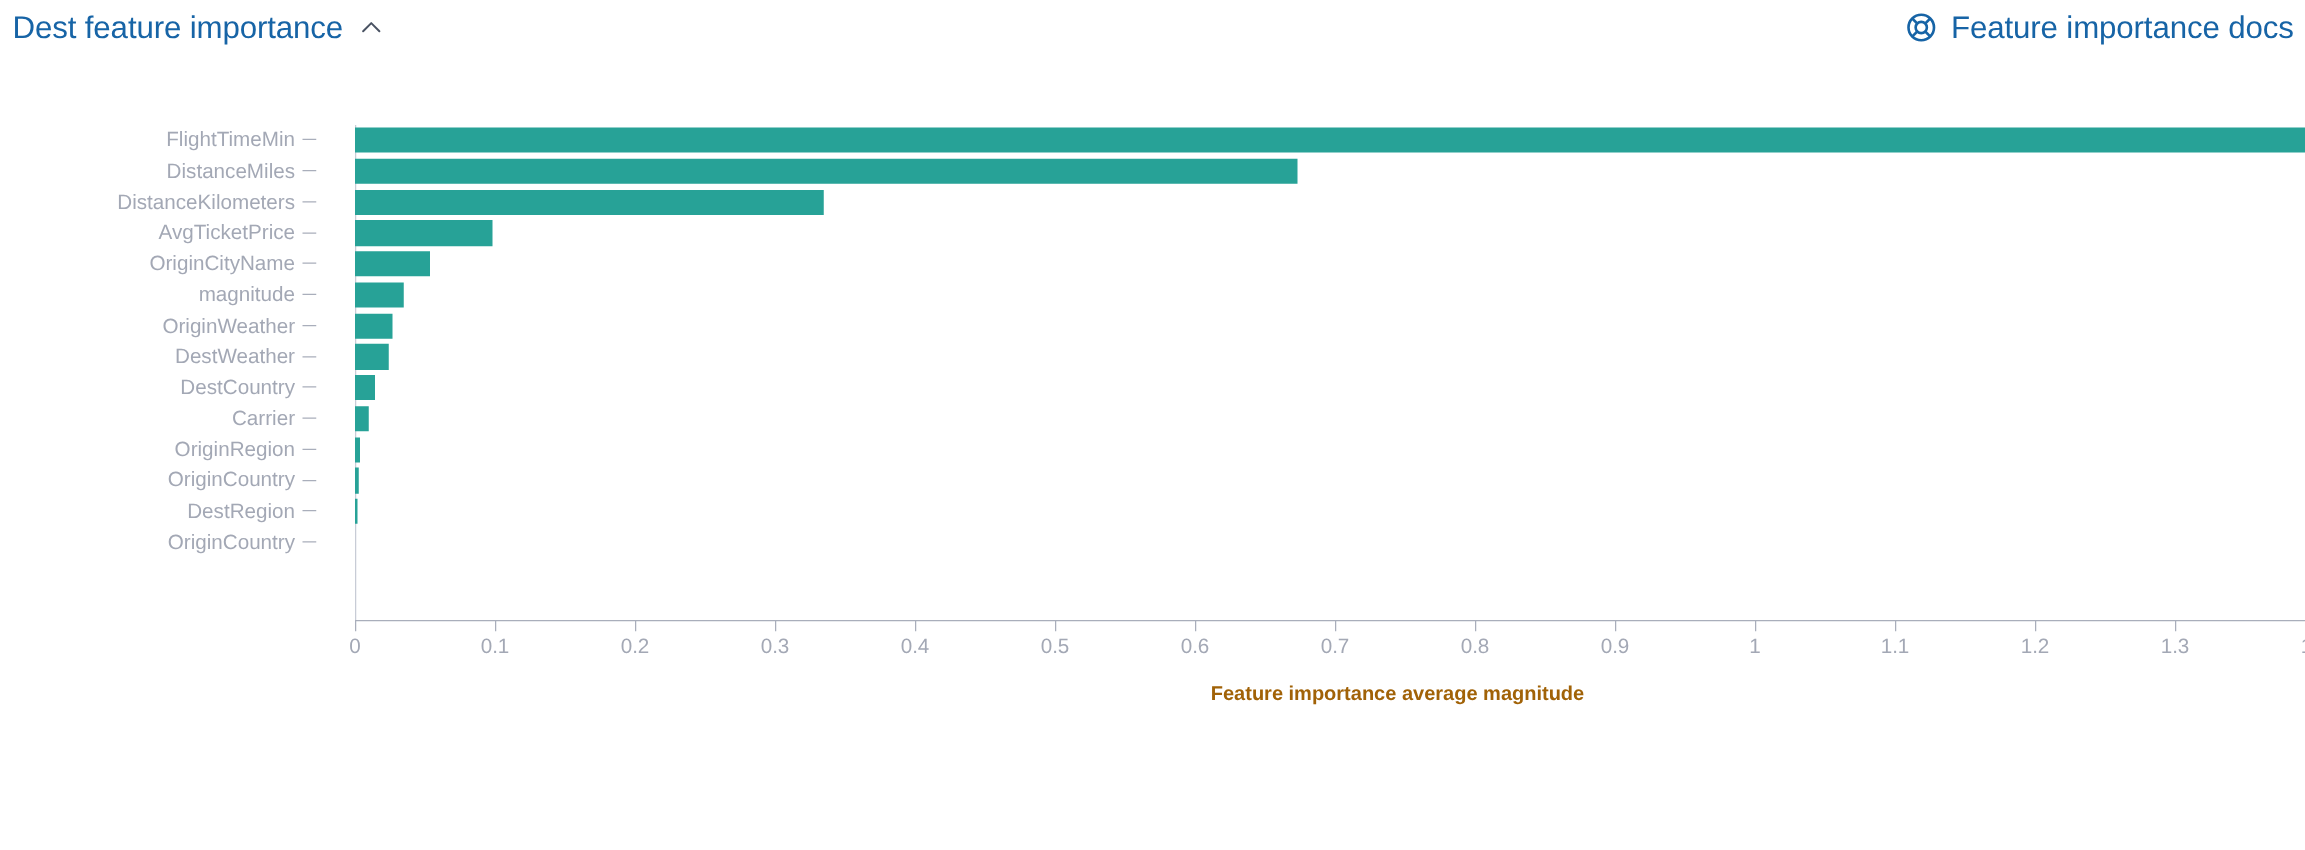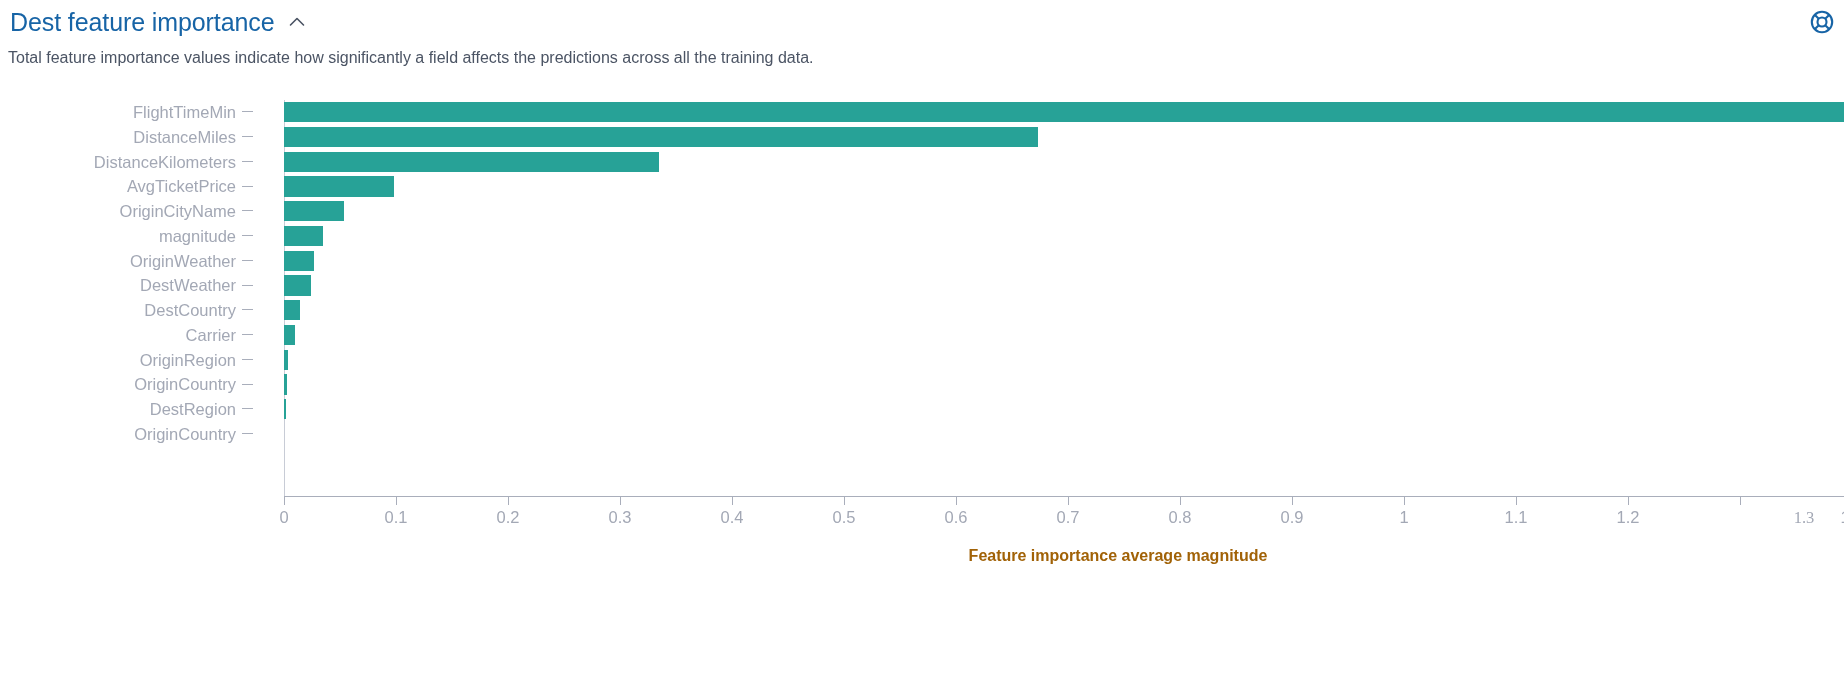--- a/index.html
+++ b/index.html
@@ -193,24 +193,24 @@
       <span class="help-icon">
         <svg width="26" height="26" viewBox="0 0 26 26" aria-hidden="true">
           <circle cx="13" cy="13" r="10.2" fill="none" stroke="#1764a6" stroke-width="2.1"></circle>
           <circle cx="13" cy="13" r="4.5" fill="none" stroke="#1764a6" stroke-width="2.1"></circle>
           <line x1="5.9" y1="5.9" x2="9.8" y2="9.8" stroke="#1764a6" stroke-width="2.1"></line>
           <line x1="20.1" y1="5.9" x2="16.2" y2="9.8" stroke="#1764a6" stroke-width="2.1"></line>
           <line x1="5.9" y1="20.1" x2="9.8" y2="16.2" stroke="#1764a6" stroke-width="2.1"></line>
           <line x1="20.1" y1="20.1" x2="16.2" y2="16.2" stroke="#1764a6" stroke-width="2.1"></line>
         </svg>
       </span>
+      <span class="docs-link-text">Feature importance docs</span>
     </div>
   </div>
 
-  <div class="subtitle">Total feature importance values indicate how significantly a field affects the predictions across all the training data.</div>
 
   <div class="chart-wrap">
     <div class="y-axis-line"></div>
     <div class="rows" id="rows">
         <div class="row">
           <span class="row-label">FlightTimeMin</span>
           <span class="tick-mark"></span>
           <span class="bar" style="width: 1579.2px; background: rgb(39, 162, 151);"></span>
         </div>
         <div class="row">
@@ -301,21 +301,21 @@
         <div class="x-tick-label" style="left: 1134px;">0.8</div>
         <div class="x-tick" style="left: 1246px;"></div>
         <div class="x-tick-label" style="left: 1246px;">0.9</div>
         <div class="x-tick" style="left: 1358px;"></div>
         <div class="x-tick-label" style="left: 1358px;">1</div>
         <div class="x-tick" style="left: 1470px;"></div>
         <div class="x-tick-label" style="left: 1470px;">1.1</div>
         <div class="x-tick" style="left: 1582px;"></div>
         <div class="x-tick-label" style="left: 1582px;">1.2</div>
         <div class="x-tick" style="left: 1694px;"></div>
-        <div class="x-tick-label" style="left: 1758px; font-family: Liberation Serif, serif;">1.3</div>
+        <div class="x-tick-label" style="left: 1694px;">1.3</div>
         <div class="x-tick" style="left: 1806px;"></div>
         <div class="x-tick-label" style="left: 1806px;">1.4</div>
       </div>
     <div class="x-axis-title">
       <span class="x-axis-title-inner">Feature importance average magnitude</span>
     </div>
   </div>
 
 </div>
 

